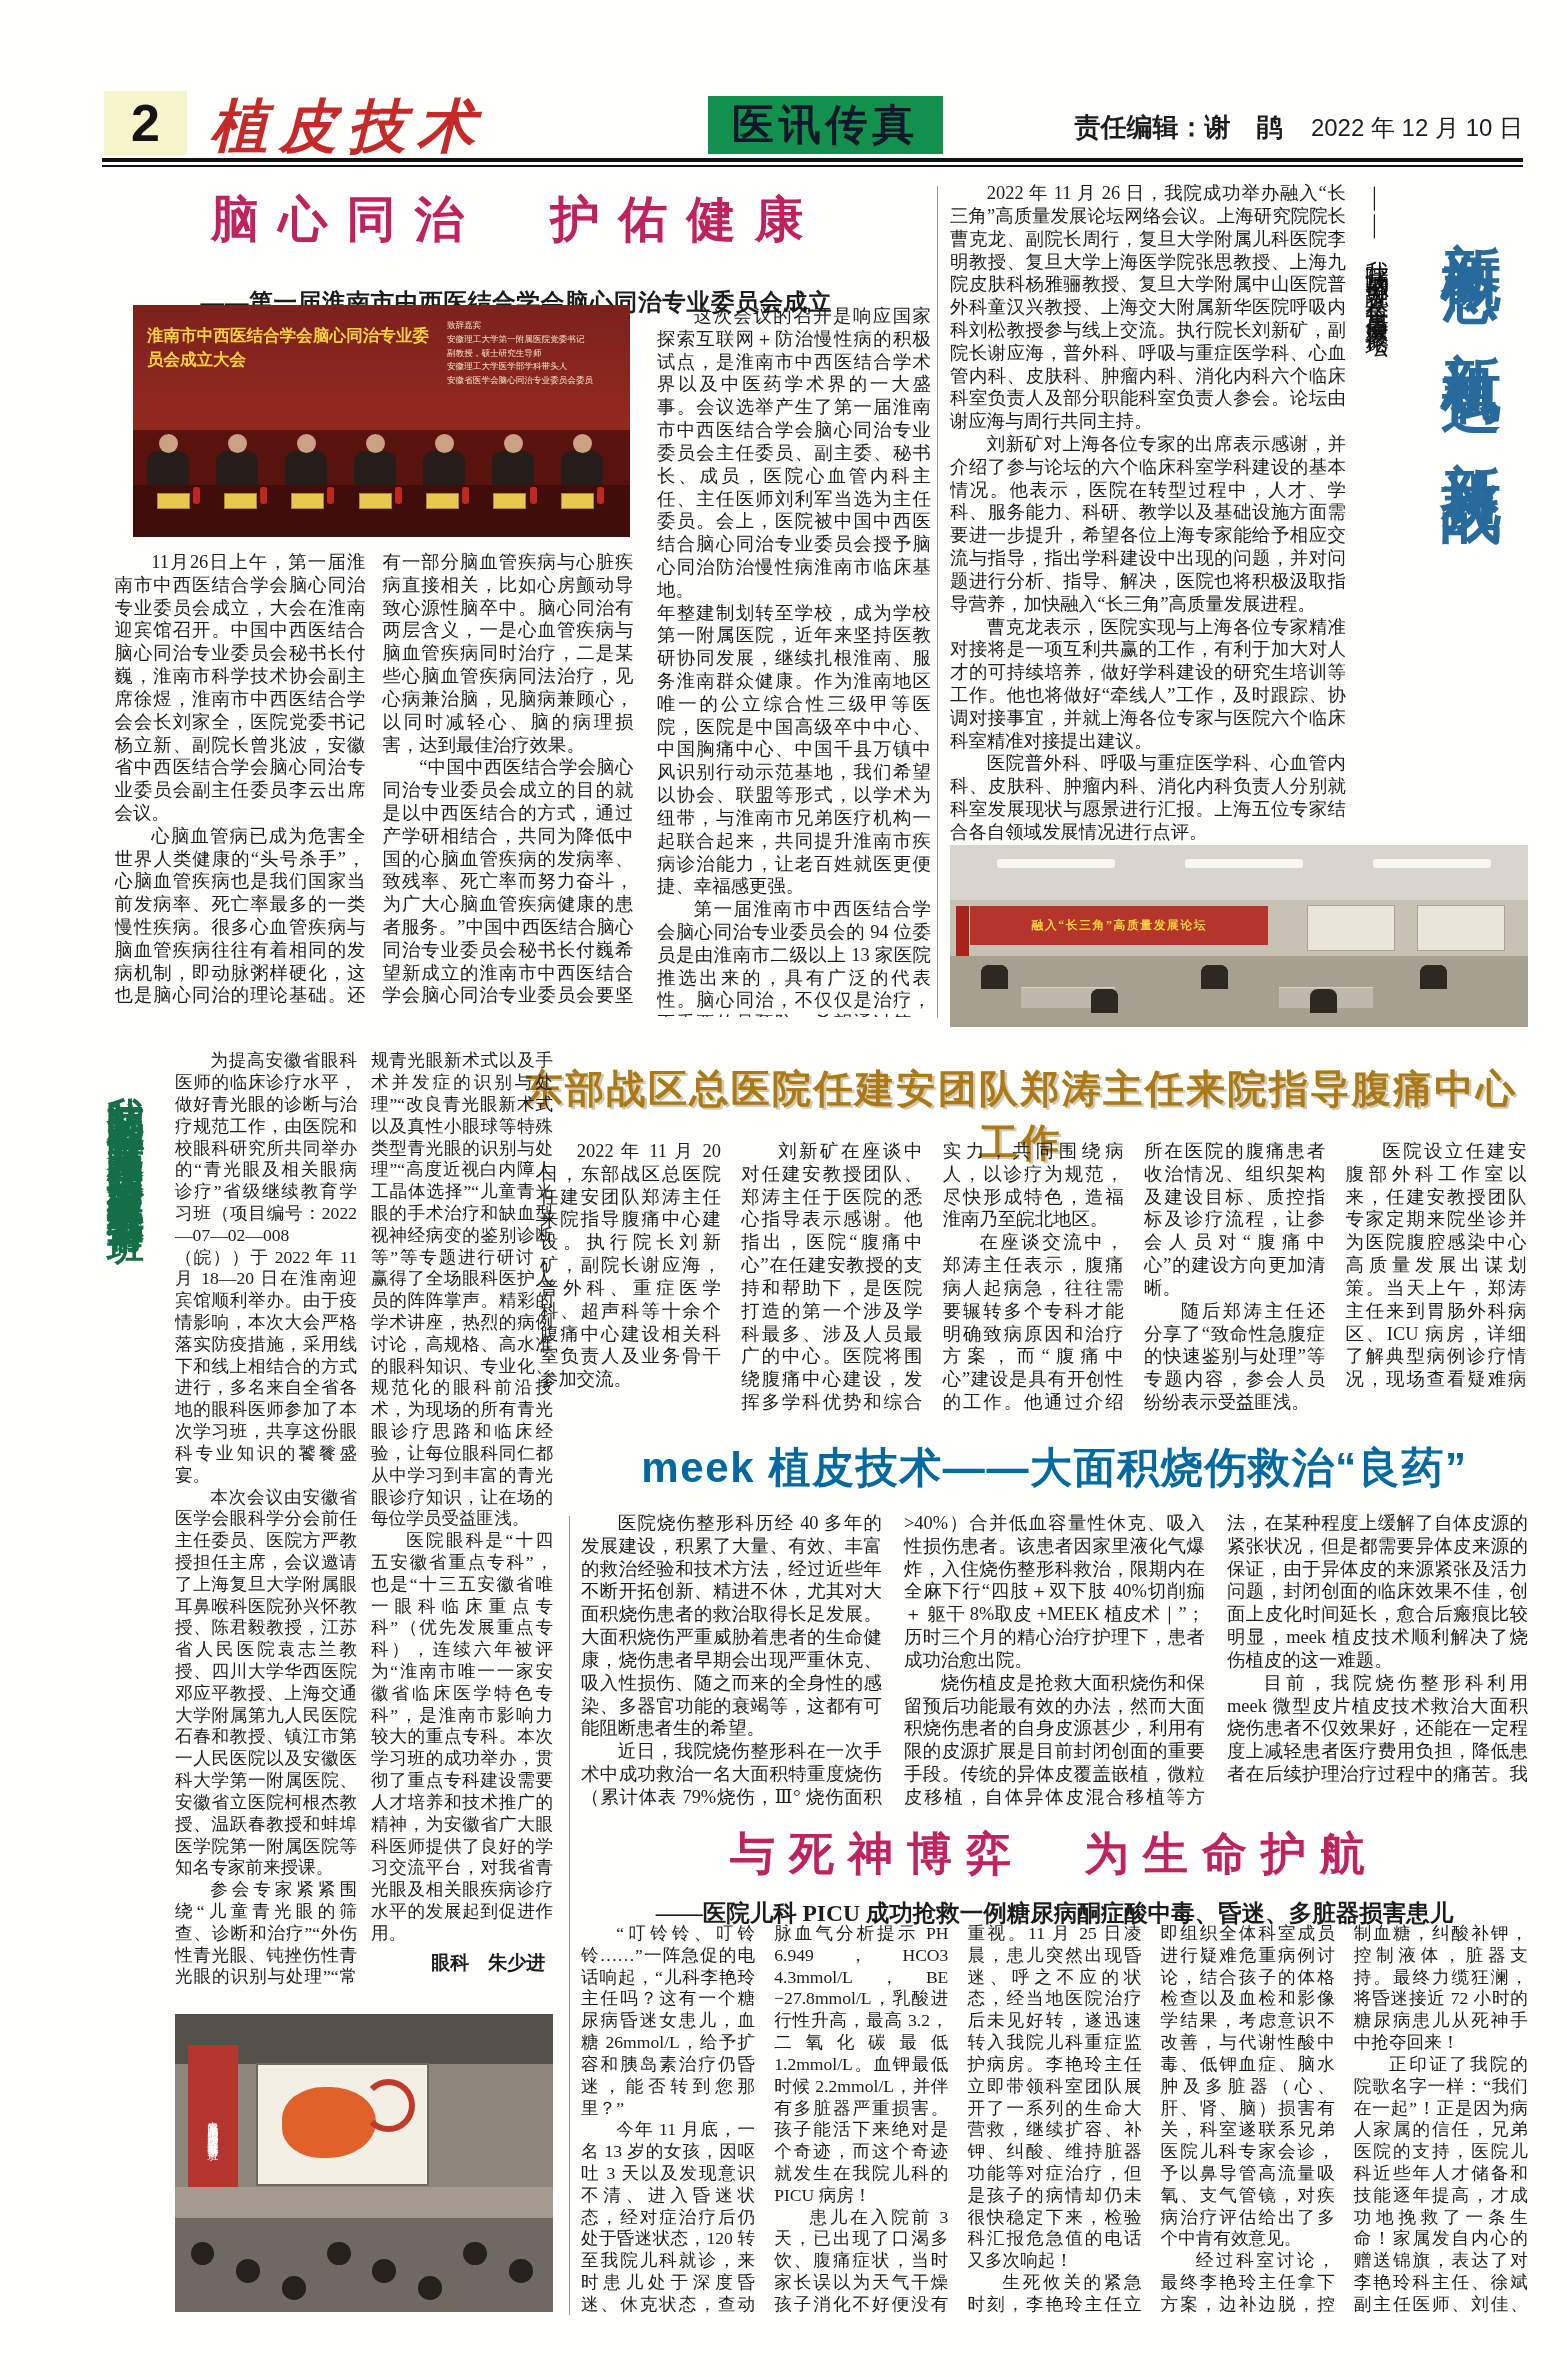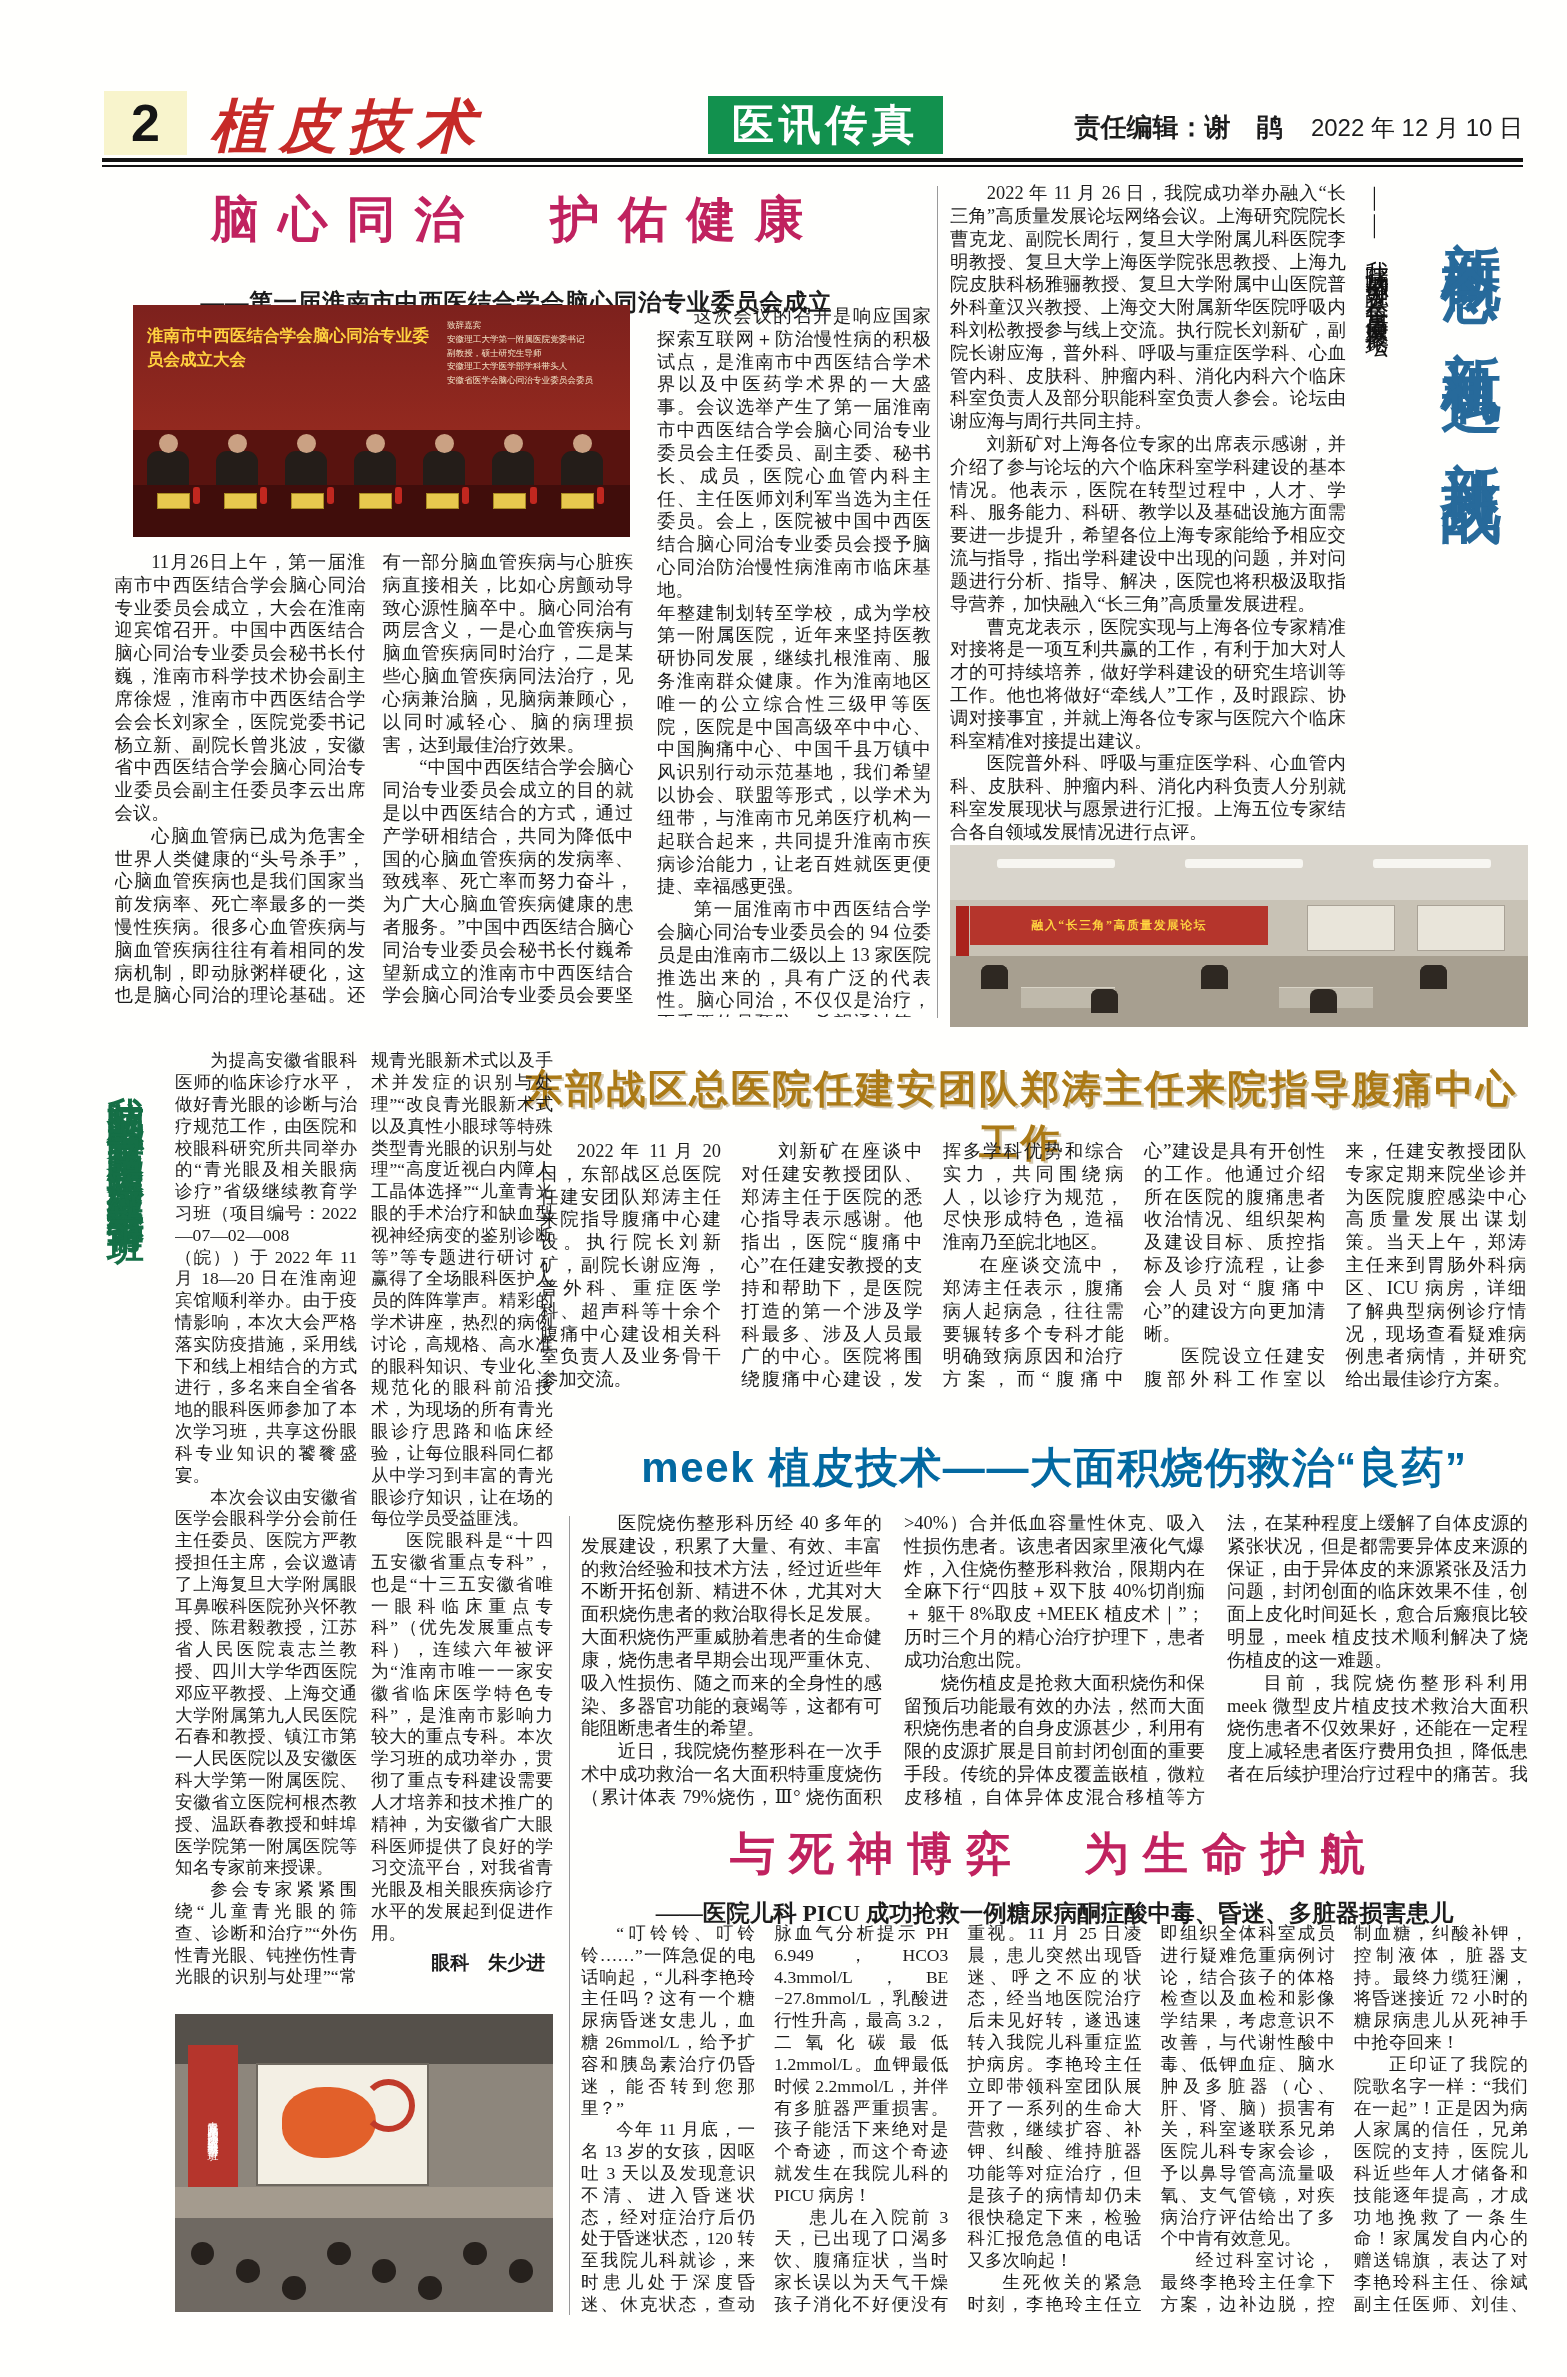--- a/index.html
+++ b/index.html
@@ -5,21 +5,21 @@
   html,body{margin:0;padding:0;background:#e8e8e8;}
   #page{position:relative;width:1567px;height:2377px;background:#fffffd;margin:0 auto;overflow:hidden;
         font-family:"Liberation Serif","DejaVu Serif",serif;color:#1c1c1c;}
   
   .pagenum-block{position:absolute;left:104px;top:91px;width:83px;height:64px;background:#f8f4cc;
         display:flex;align-items:center;justify-content:center;}
   .pagenum{font-family:"Liberation Sans",sans-serif;font-size:52px;font-weight:bold;color:#151515;}
   .masthead{position:absolute;left:210px;top:88px;font-size:58px;font-weight:bold;font-style:italic;
         color:#c62a28;letter-spacing:11px;font-family:"Liberation Serif",serif;}
   .section-badge{position:absolute;left:708px;top:96px;width:235px;height:58px;background:#12914e;
-        color:#ffffff;font-family:"Liberation Sans",sans-serif;font-weight:bold;font-size:42px;
+        color:#0f172a;font-family:"Liberation Sans",sans-serif;font-weight:bold;font-size:42px;
         letter-spacing:4.7px;display:flex;align-items:center;justify-content:center;}
   .hdr-right{position:absolute;right:44px;top:110px;font-size:26px;white-space:nowrap;}
   .hdr-editor{font-weight:bold;font-family:"Liberation Sans",sans-serif;}
   .hdr-date{margin-left:22px;font-family:"Liberation Sans",sans-serif;font-size:24px;}
   .hdr-rule{position:absolute;left:102px;right:44px;top:158px;height:3.9px;background:#121212;}
   .hdr-rule2{position:absolute;left:102px;right:44px;top:165px;height:1.6px;background:#121212;}
   
   .body-text{font-size:18.4px;line-height:1.24;text-align:justify;overflow:hidden;}
   .para{margin:0;text-indent:2em;}
   .para.noindent{text-indent:0;}
@@ -226,20 +226,21 @@
     </div>
   </div>
 
   <div id="art-abdomen">
     <div class="c-headline">东部战区总医院任建安团队郑涛主任来院指导腹痛中心工作</div>
     <div class="c-body body-text">
       <div>
           <p class="para">2022 年 11 月 20 日，东部战区总医院任建安团队郑涛主任来院指导腹痛中心建设。执行院长刘新矿，副院长谢应海，普外科、重症医学科、超声科等十余个腹痛中心建设相关科室负责人及业务骨干参加交流。</p>
           <p class="para">刘新矿在座谈中对任建安教授团队、郑涛主任于医院的悉心指导表示感谢。他指出，医院“腹痛中心”在任建安教授的支持和帮助下，是医院打造的第一个涉及学科最多、涉及人员最广的中心。医院将围绕腹痛中心建设，发挥多学科优势和综合实力，共同围绕病人，以诊疗为规范，尽快形成特色，造福淮南乃至皖北地区。</p>
           <p class="para">在座谈交流中，郑涛主任表示，腹痛病人起病急，往往需要辗转多个专科才能明确致病原因和治疗方案，而“腹痛中心”建设是具有开创性的工作。他通过介绍所在医院的腹痛患者收治情况、组织架构及建设目标、质控指标及诊疗流程，让参会人员对“腹痛中心”的建设方向更加清晰。</p>
+          <p class="para">随后郑涛主任还分享了“致命性急腹症的快速鉴别与处理”等专题内容，参会人员纷纷表示受益匪浅。</p>
           <p class="para">医院设立任建安腹部外科工作室以来，任建安教授团队专家定期来院坐诊并为医院腹腔感染中心高质量发展出谋划策。当天上午，郑涛主任来到胃肠外科病区、ICU 病房，详细了解典型病例诊疗情况，现场查看疑难病例患者病情，并研究给出最佳诊疗方案。</p>
         </div>
 
     </div>
   </div>
 
   <div id="art-eye">
     <div class="e-vert-head">我院顺利举办青光眼及相关眼病诊疗省级继续教育学习班</div>
     <div class="e-body body-text">
       <div>

